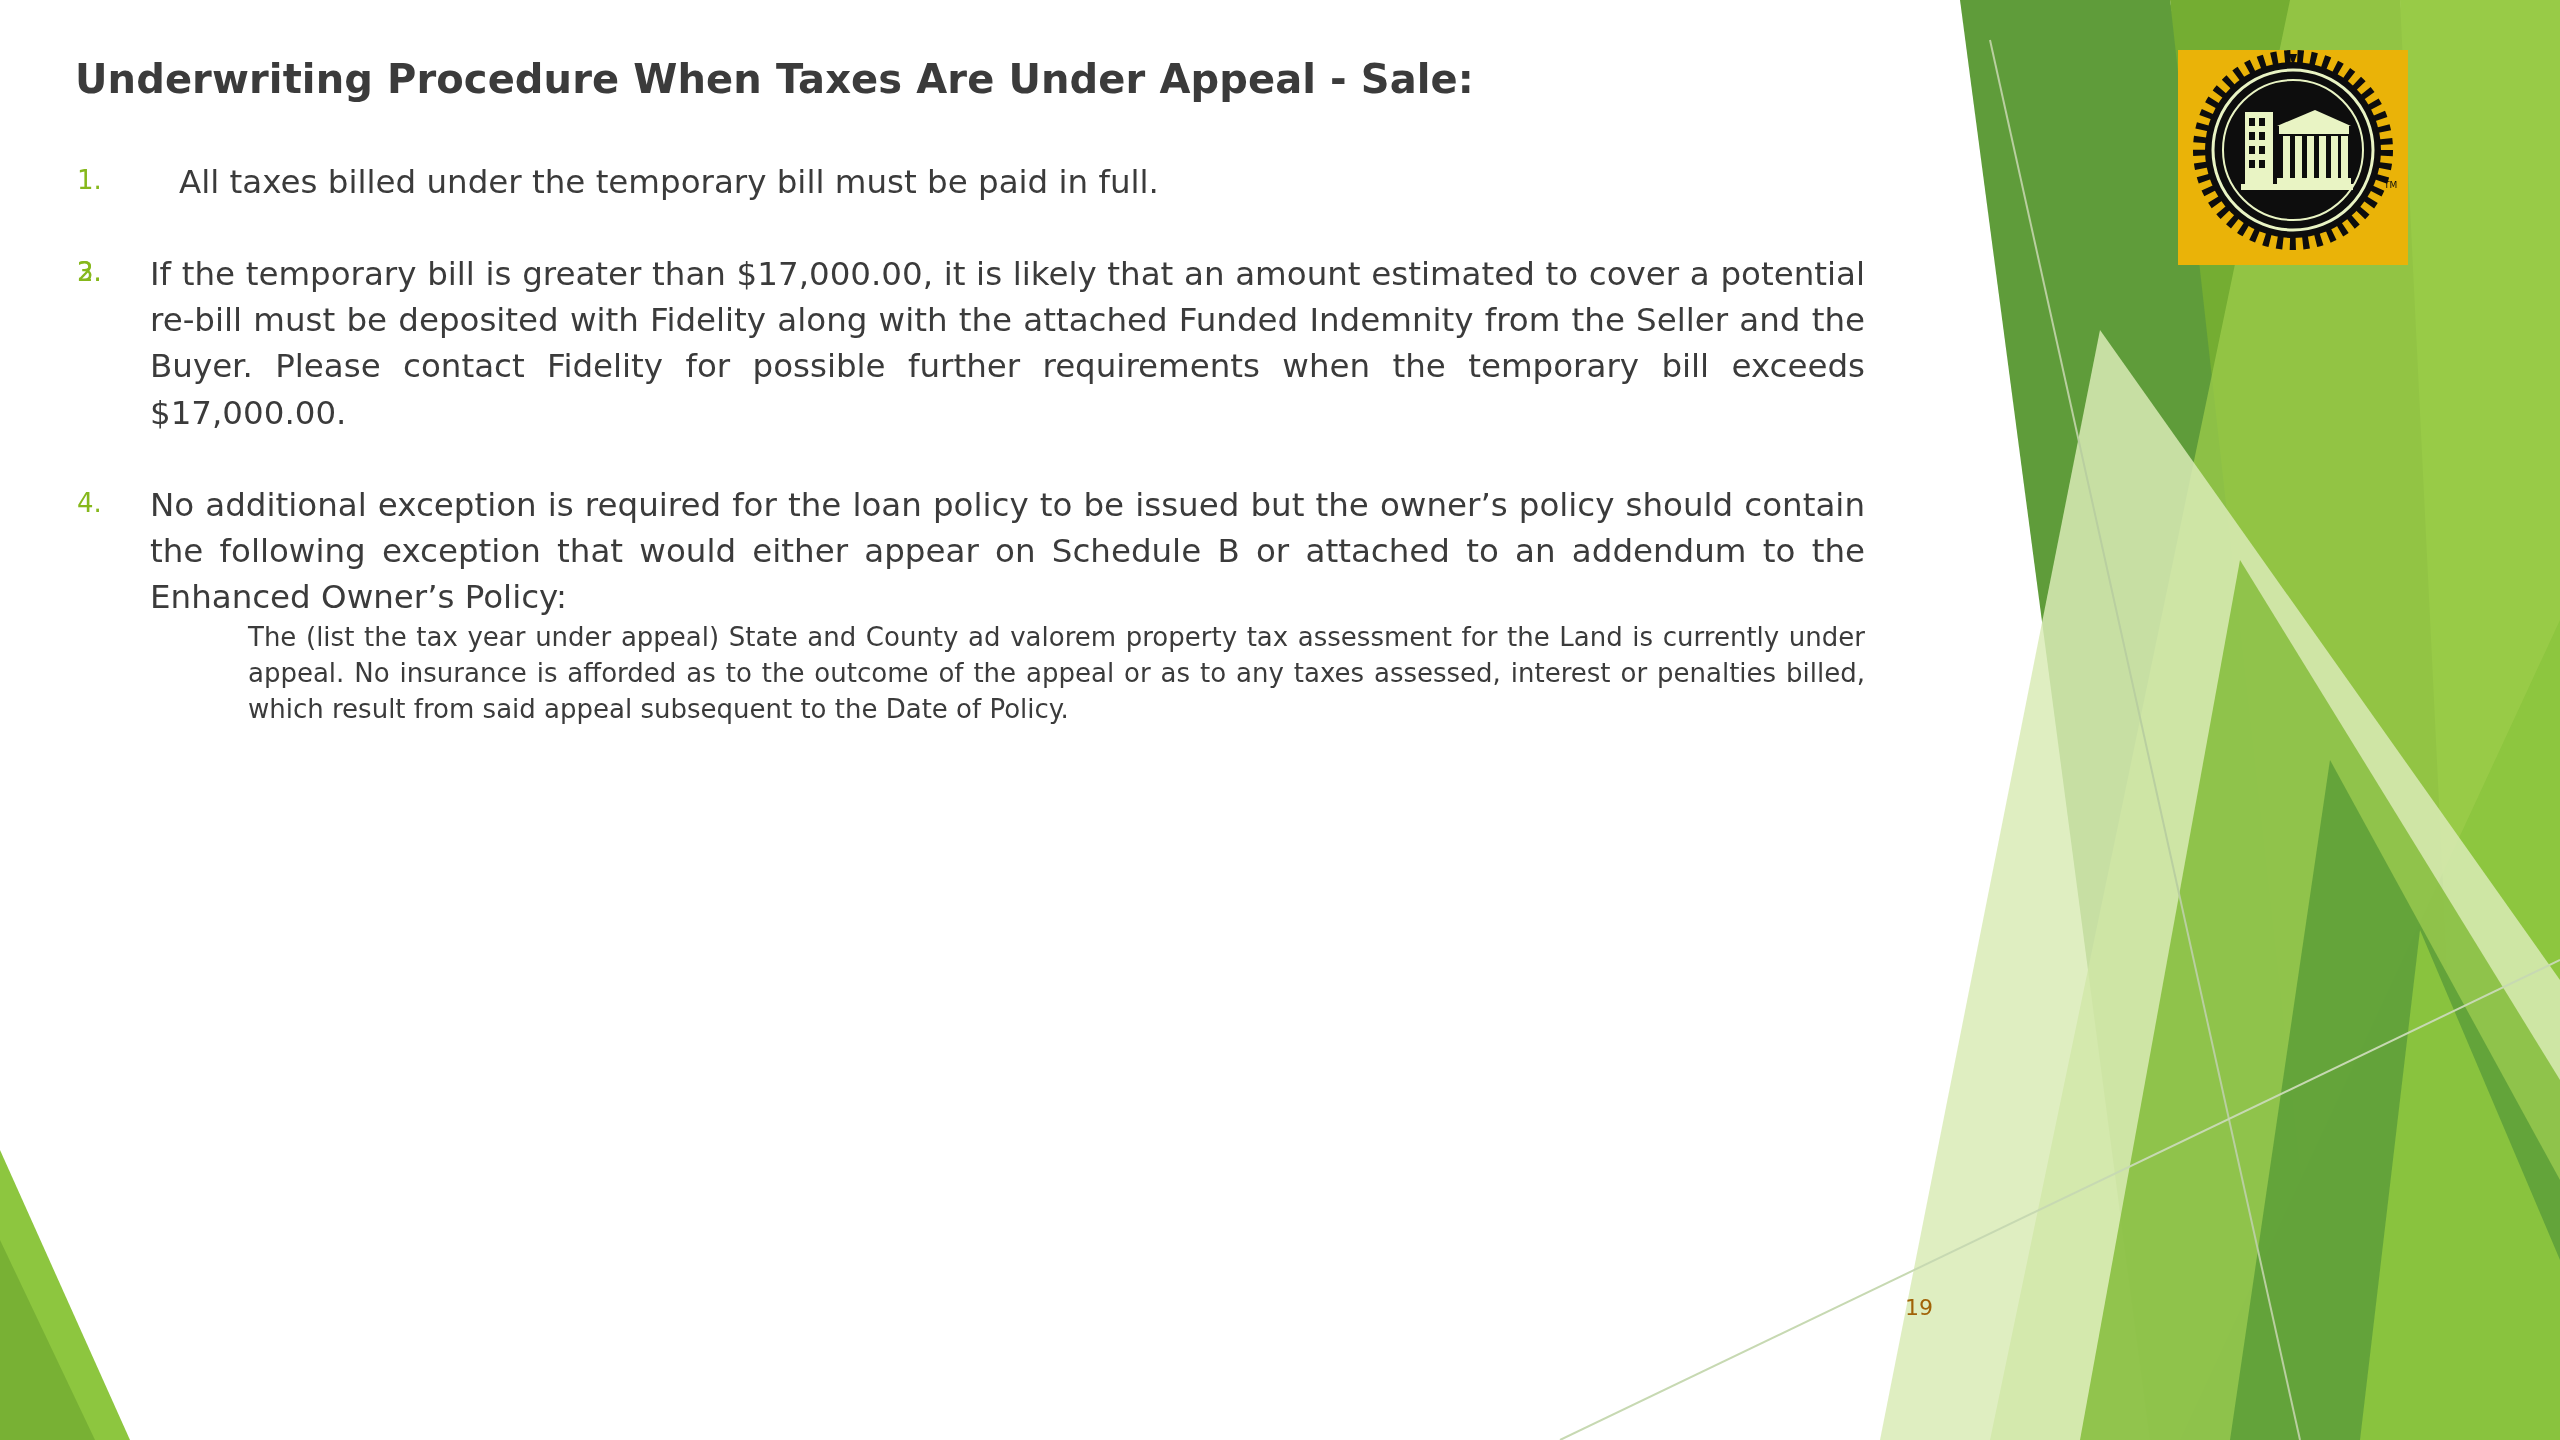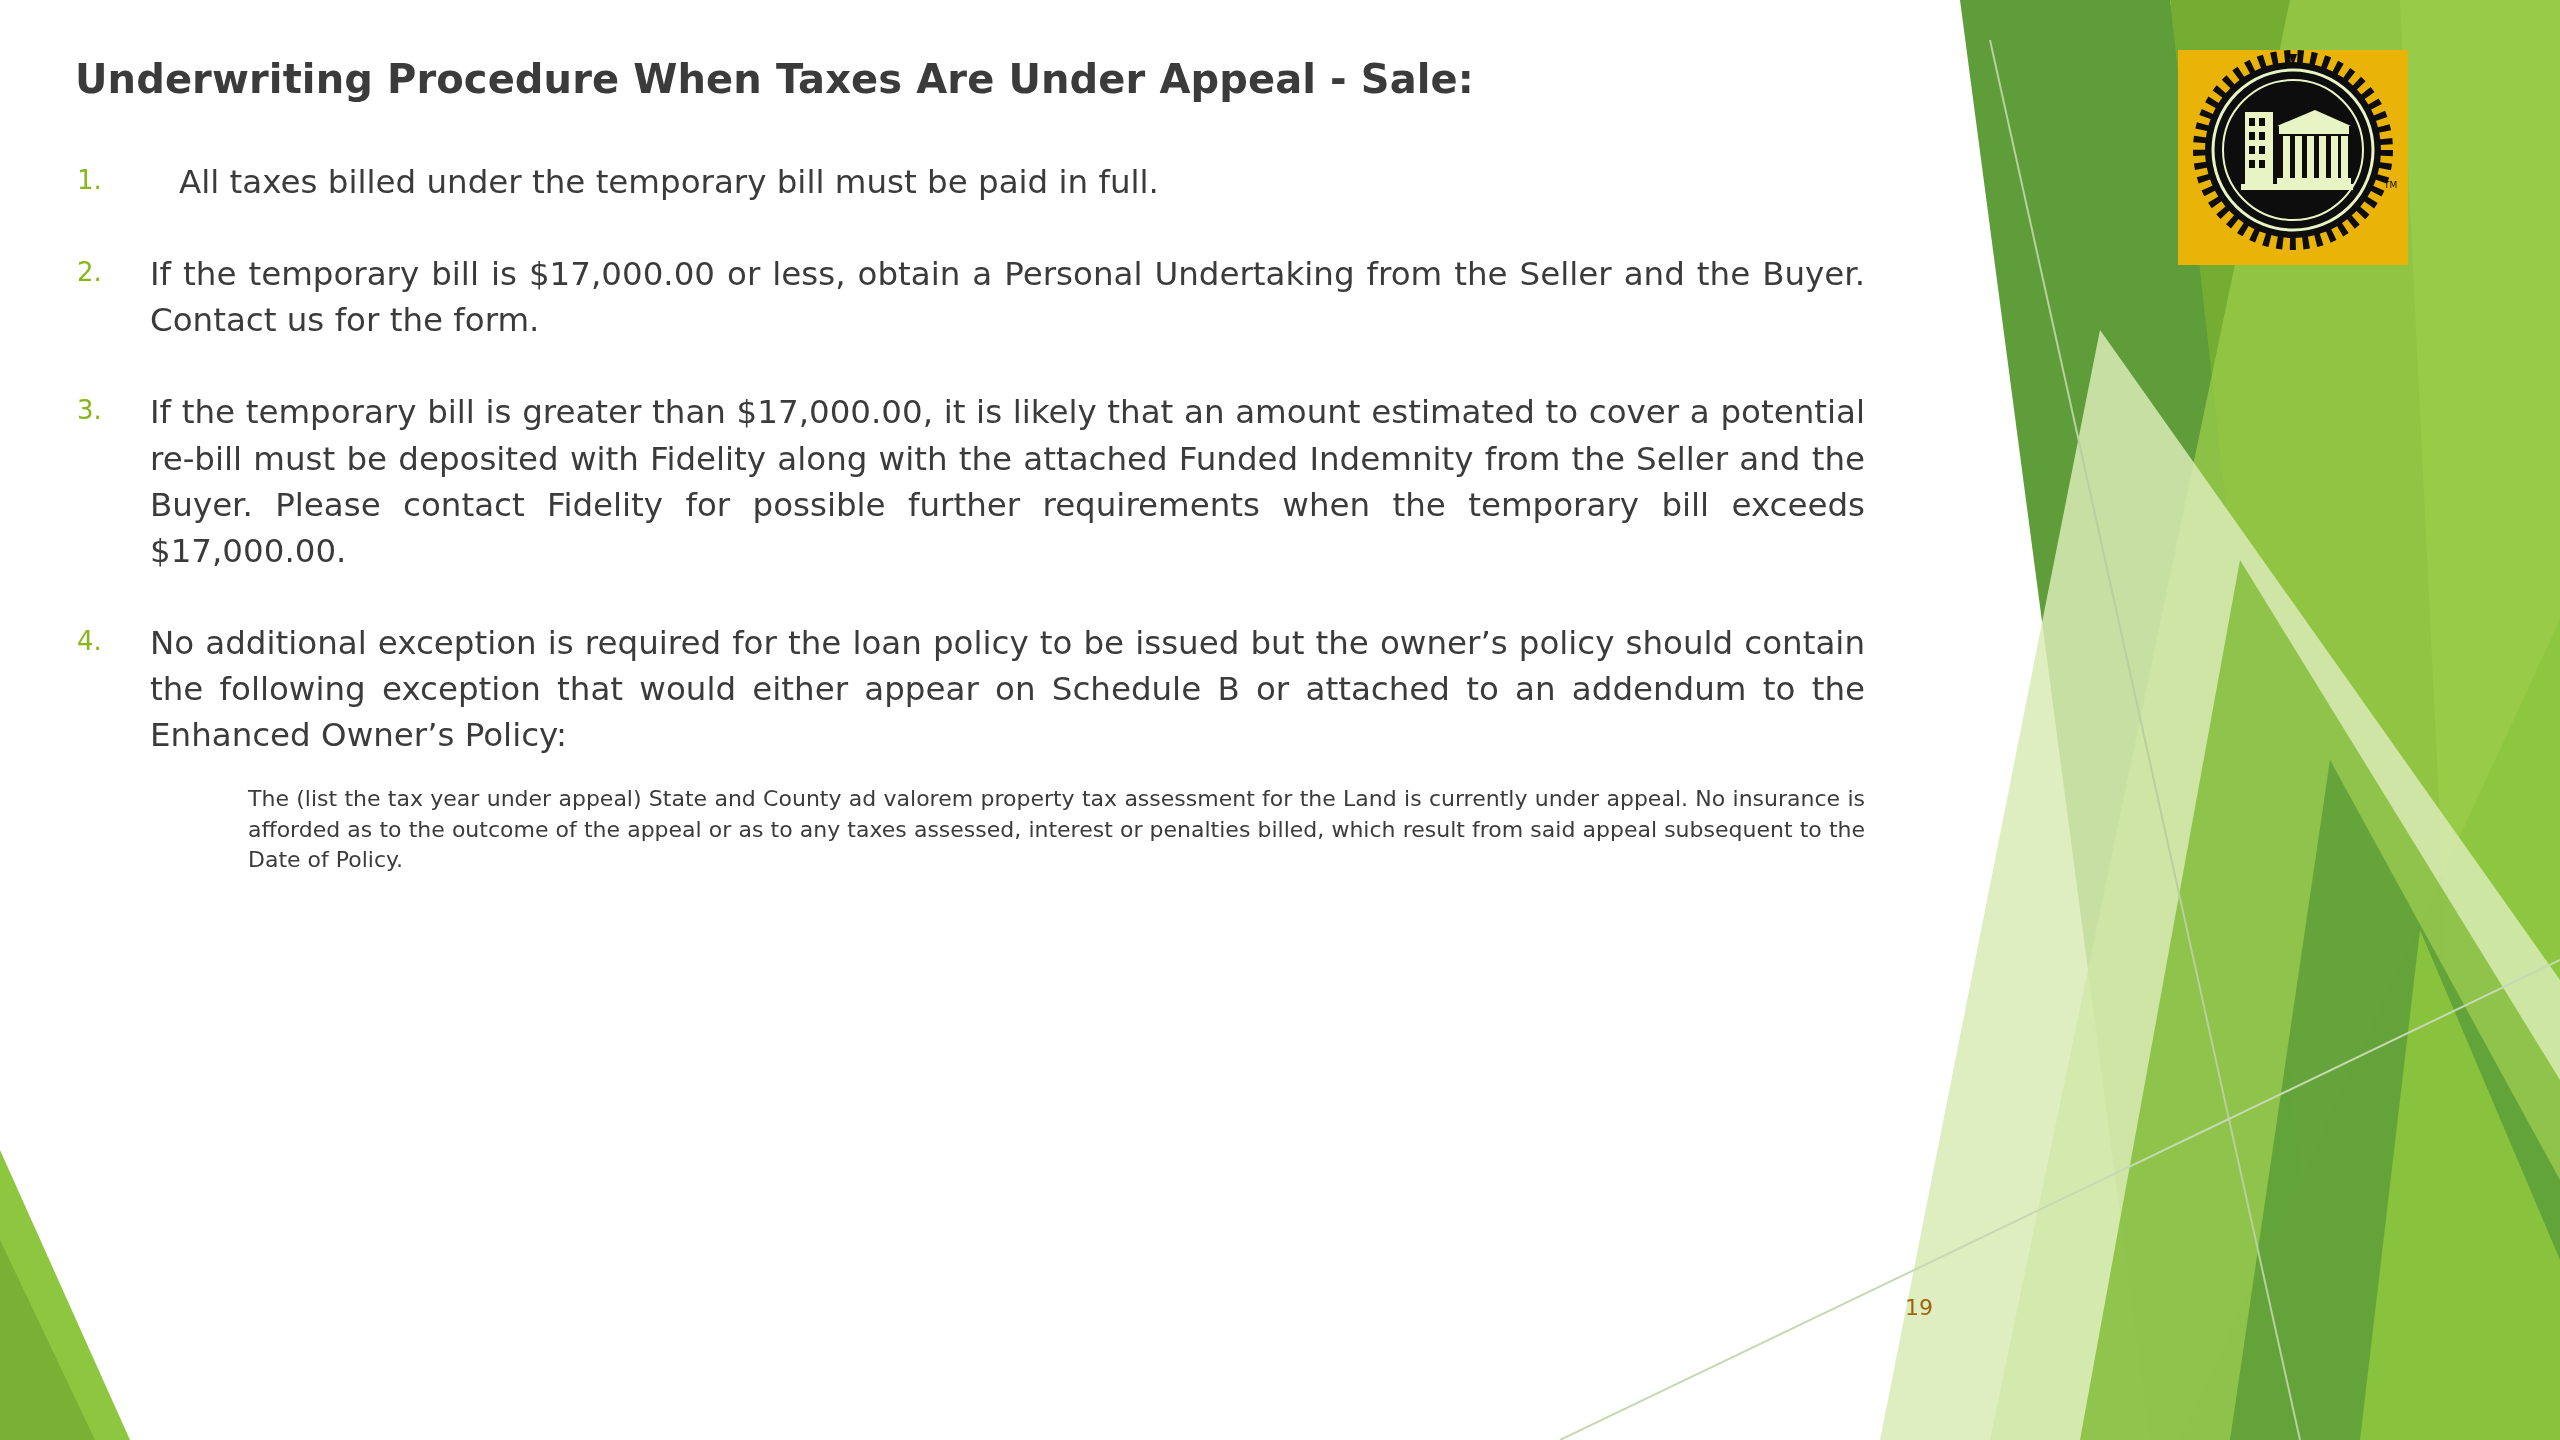--- a/index.html
+++ b/index.html
@@ -69,23 +69,22 @@
     width: 52px;
     font-size: 26px;
     color: #86b81c;
     font-weight: normal;
   }
   .nojust {
     text-align: right;
     margin-left: 29px;
   }
   .sub-block {
-    margin-top: 26px;
     margin-left: 98px;
-    font-size: 22px;
+    font-size: 26px;
     line-height: 1.38;
     color: #3b3b3b;
     text-align: justify;
   }
 
   
   .seal-box {
     position: absolute;
     left: 2178px;
     top: 50px;
@@ -184,21 +183,20 @@
 
     <ol class="points">
 
       <li>
         <span class="num">1.</span>
         <span class="nojust">All taxes billed under the temporary bill must be paid in full.</span>
       </li>
 
       <li>
         <span class="num">2.</span>
-        <span>If the temporary bill is $17,000.00 or less, obtain a Personal Undertaking from the Seller and the Buyer.  Contact us for the form.</span>
       </li>
 
       <li>
         <span class="num">3.</span>
         <span> If the temporary bill is greater than $17,000.00, it is likely that an amount estimated to cover a potential re-bill must be deposited with Fidelity along with the attached Funded Indemnity from the Seller and the Buyer.  Please contact Fidelity for possible further requirements when the temporary bill exceeds $17,000.00.</span>
       </li>
 
       <li>
         <span class="num">4.</span>
         <span>No additional exception is required for the loan policy to be issued but the owner’s policy should contain the following exception that would either appear on Schedule B or attached to an addendum to the Enhanced Owner’s Policy:</span>

